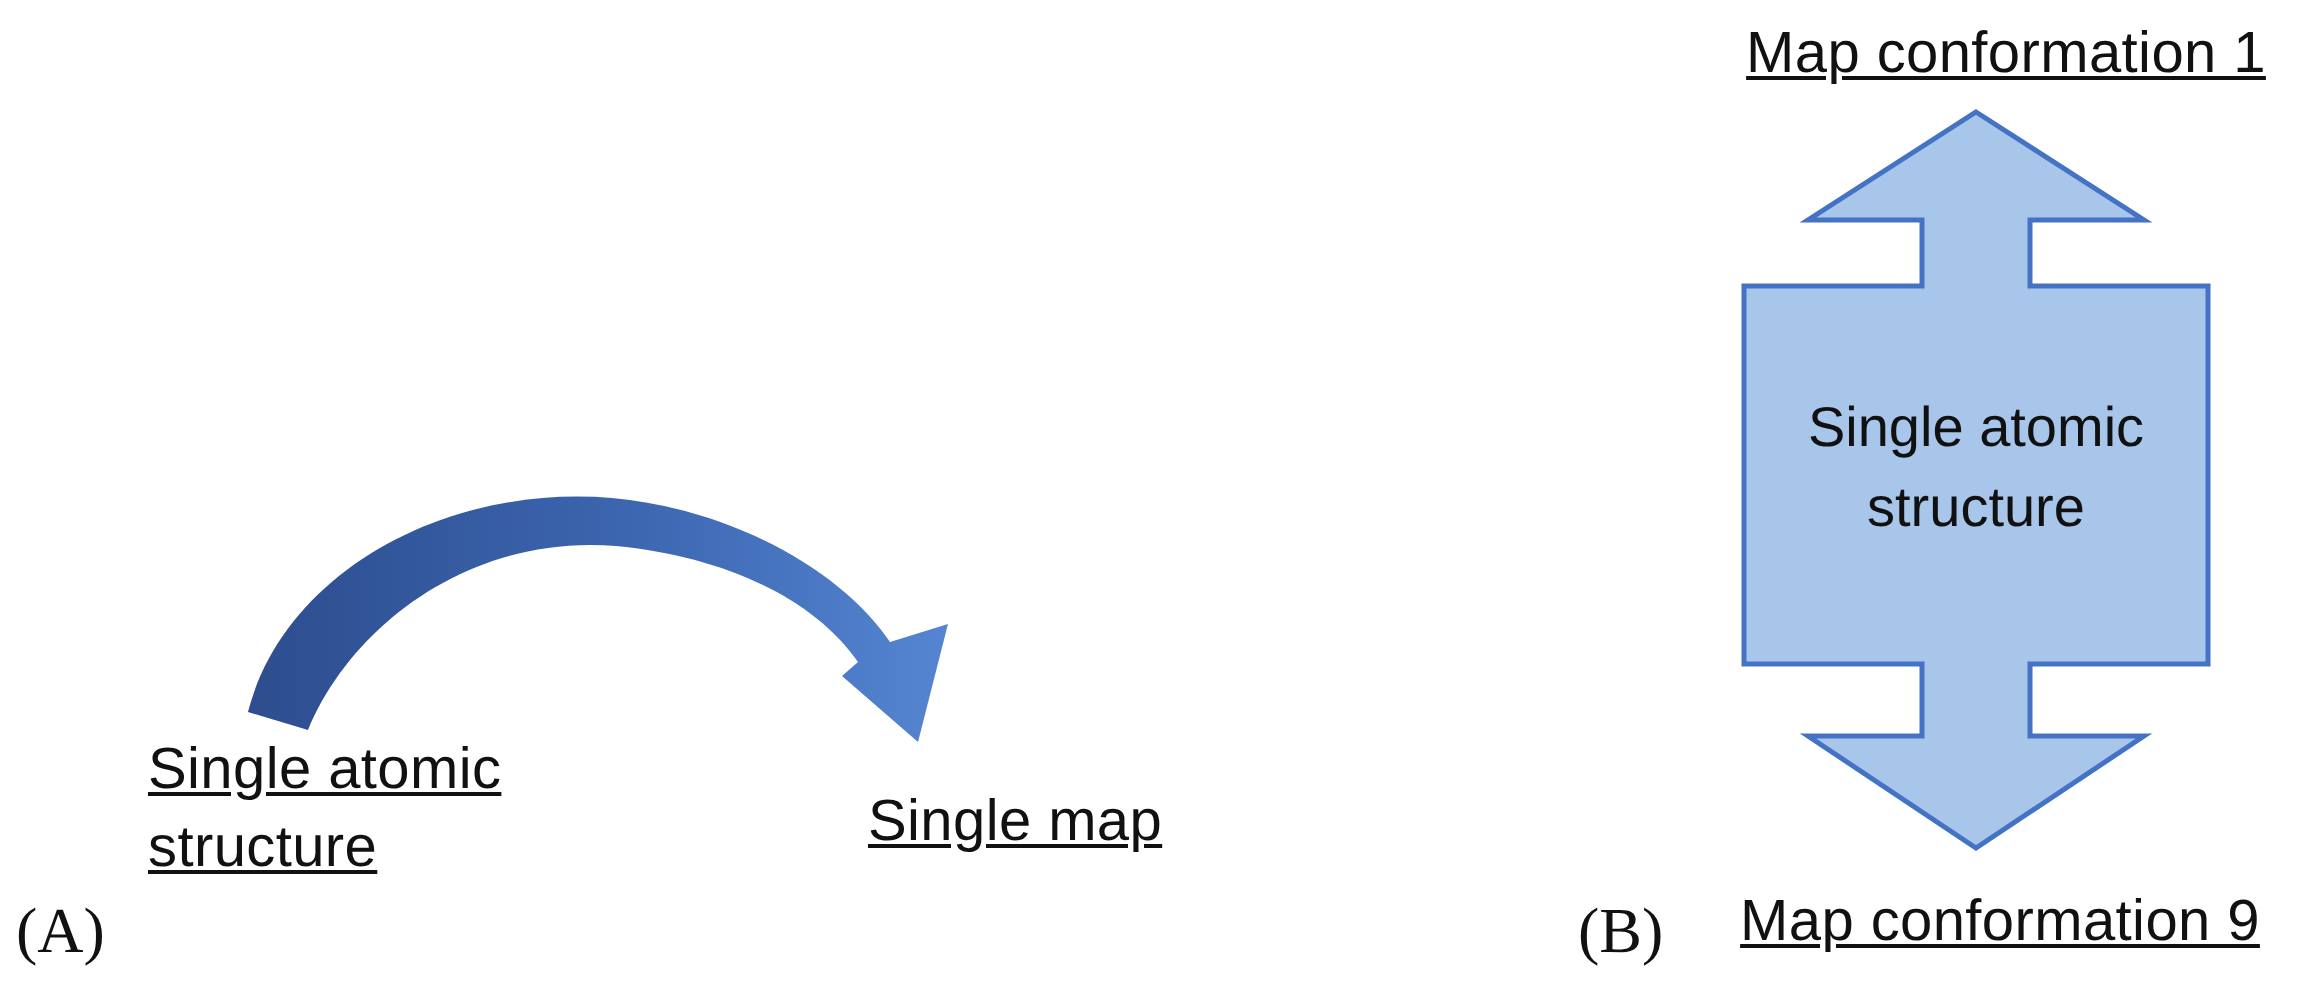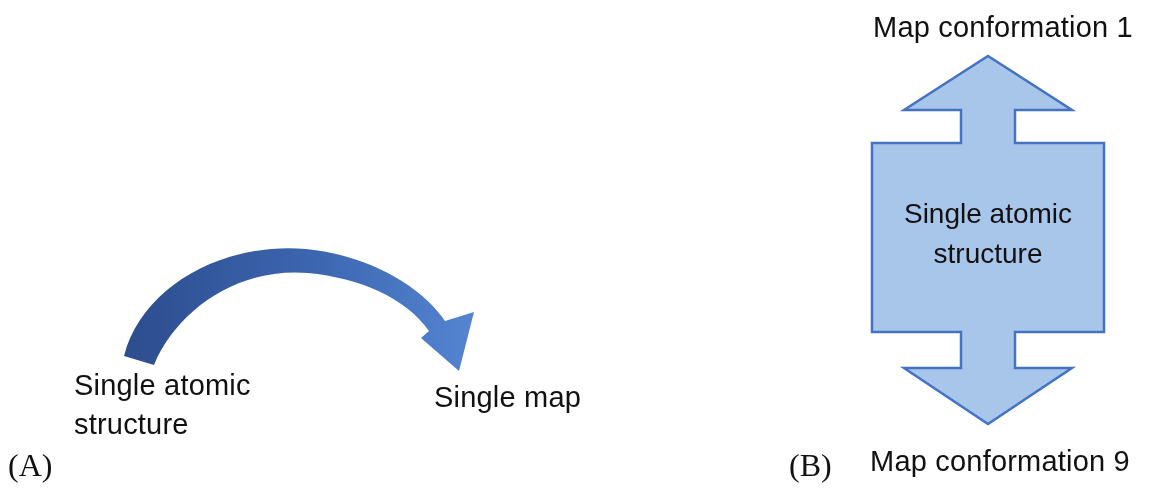--- a/index.html
+++ b/index.html
@@ -18,29 +18,30 @@
   }
   .txt {
     position: absolute;
     white-space: pre-line;
     color: #111111;
   }
   .sans-label {
     font-size: 29px;
     line-height: 39px;
     letter-spacing: 0.2px;
+    text-decoration: underline;
   }
   .panel-tag {
     font-family: "Liberation Serif", "DejaVu Serif", serif;
     font-size: 32px;
     line-height: 34px;
   }
   
   .a-source { left: 74px;  top: 366px; text-align: left; }
-  .a-target { left: 434px; top: 378px; }
+  .a-target { left: 434px; top: 392px; }
   .a-tag    { left: 8px;   top: 448px; }
   
   .b-top    { left: 858px; top: 8px; width: 290px; text-align: center; }
   .b-bottom { left: 852px; top: 442px; width: 296px; text-align: center; }
   .b-center {
     left: 872px; top: 194px; width: 232px;
     text-align: center;
     font-size: 28px;
     line-height: 40px;
   }

